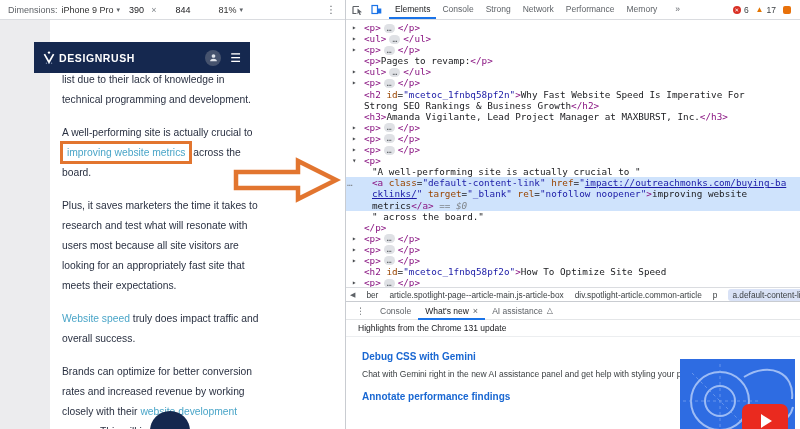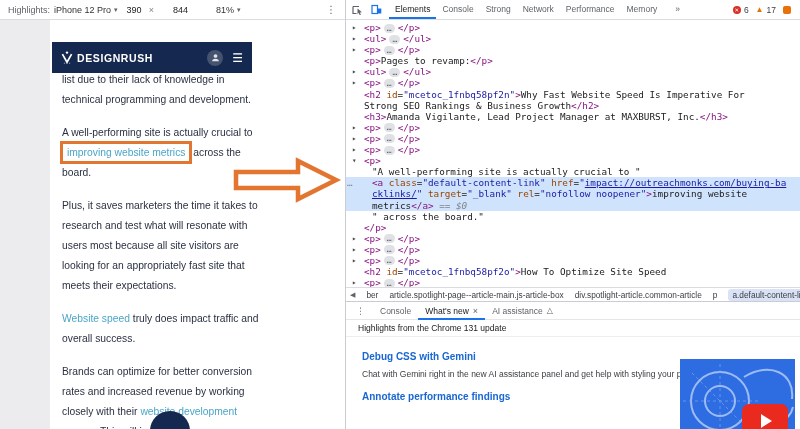--- a/index.html
+++ b/index.html
@@ -15,21 +15,21 @@
   .caret { font-size:7px; color:#5f6368; }
   .dim-num { margin-left:9px; color:#202124; }
   .times { margin:0 7px; color:#80868b; }
   .zoom-sel { margin-left:28px; }
   .emu-menu { margin-left:auto; margin-right:9px; color:#5f6368; font-size:10px; }
 
   
   .left-area { position:absolute; left:0; top:20px; width:345px; height:409px; background:#fff; }
   .emu-gray { position:absolute; left:0; top:0; width:50px; height:409px; background:#ececee; }
 
-  .site-header { position:absolute; left:52px; top:22px; width:200px; height:31px; background:#15284f;
+  .site-header { position:absolute; left:34px; top:22px; width:216px; height:31px; background:#15284f;
     display:flex; align-items:center; padding:0 9px; }
   .logo-wrap { display:flex; align-items:center; gap:4px; }
   .logo-text { color:#fff; font-weight:bold; font-size:10.5px; letter-spacing:.6px; }
   .avatar { width:16px; height:16px; border-radius:50%; background:#46536e; margin-left:auto;
     display:flex; align-items:center; justify-content:center; }
   .burger { color:#fff; font-size:12px; margin-left:9px; line-height:1; }
 
   .article { position:absolute; left:62px; top:50px; width:204px; font-size:10.3px; line-height:20px;
     color:#2a3142; }
   .article p { margin:0 0 13px 0; }
@@ -96,23 +96,23 @@
     border-radius:7px; display:flex; align-items:center; justify-content:center; }
   .yt-tri { width:0; height:0; border-left:11px solid #fff; border-top:7px solid transparent;
     border-bottom:7px solid transparent; margin-left:3px; }
 </style>
 </head>
 <body>
 
 <div class="app">
 
   <div class="emu-toolbar">
-    <span class="lbl">Highlights:</span>
+    <span class="lbl">Dimensions:</span>
     <span class="sel">
-      <span>iPhone 12 Pro</span>
+      <span>iPhone 9 Pro</span>
       <span class="caret">▾</span>
     </span>
     <span class="dim-num">390</span>
     <span class="times">×</span>
     <span class="dim-num" style="margin-left:12px">844</span>
     <span class="sel zoom-sel">
       <span>81%</span>
       <span class="caret">▾</span>
     </span>
     <span class="emu-menu">⋮</span>

